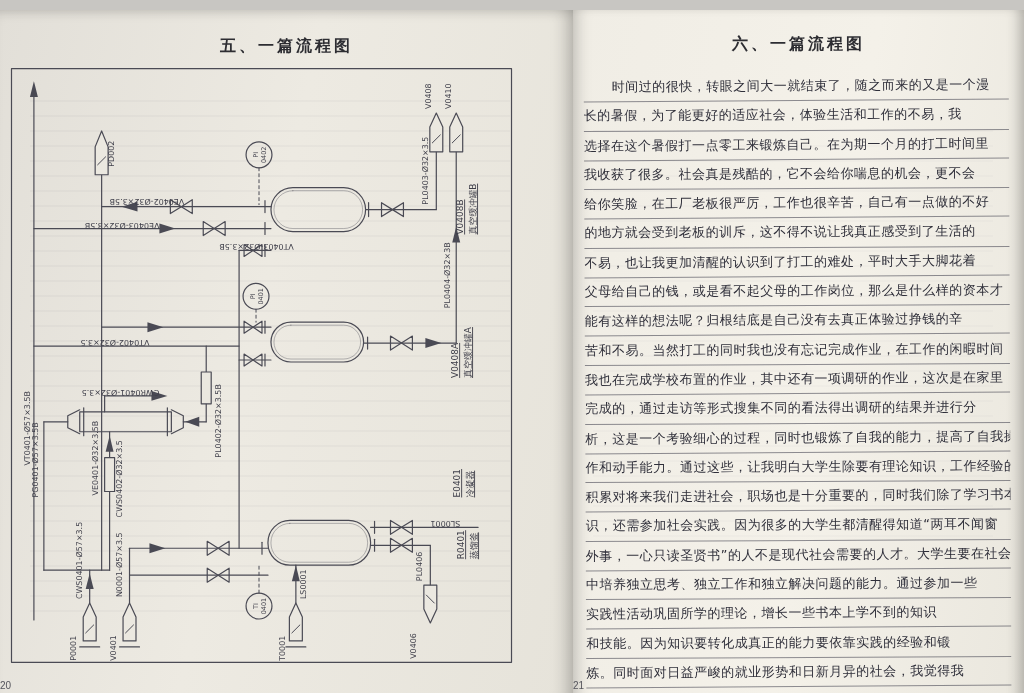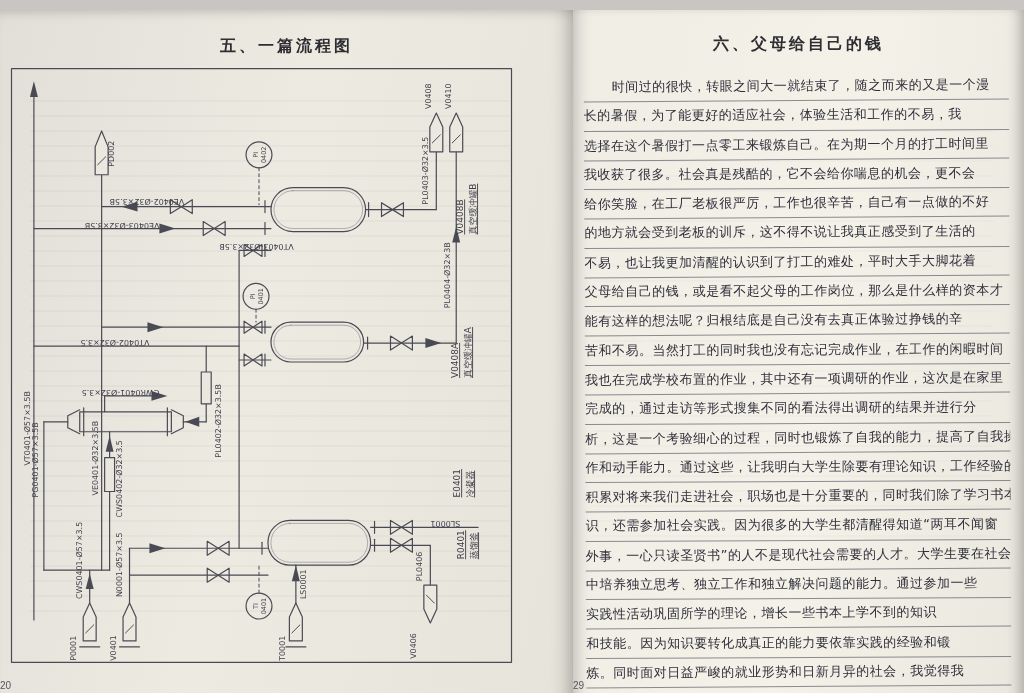--- a/index.html
+++ b/index.html
@@ -235,21 +235,21 @@
           <text class="eq" y="13">蒸馏釜</text>
         </g>
       </svg>
     </div>
 
     <div class="pnum">20</div>
   </div>
 
   <div class="page-right">
     <div class="ghost" style="left:20px;top:120px;width:400px;height:420px;opacity:.06;"></div>
-    <div class="ptitle" style="top:24px;">六、父母给自己的钱</div>
+    <div class="ptitle" style="top:24px;">六、一篇流程图</div>
 
     <div class="essay">
       <div class="hw-line indent">时间过的很快，转眼之间大一就结束了，随之而来的又是一个漫</div>
       <div class="hw-line">长的暑假，为了能更好的适应社会，体验生活和工作的不易，我</div>
       <div class="hw-line">选择在这个暑假打一点零工来锻炼自己。在为期一个月的打工时间里</div>
       <div class="hw-line">我收获了很多。社会真是残酷的，它不会给你喘息的机会，更不会</div>
       <div class="hw-line">给你笑脸，在工厂老板很严厉，工作也很辛苦，自己有一点做的不好</div>
       <div class="hw-line">的地方就会受到老板的训斥，这不得不说让我真正感受到了生活的</div>
       <div class="hw-line">不易，也让我更加清醒的认识到了打工的难处，平时大手大脚花着</div>
       <div class="hw-line">父母给自己的钱，或是看不起父母的工作岗位，那么是什么样的资本才</div>
@@ -261,15 +261,15 @@
       <div class="hw-line">作和动手能力。通过这些，让我明白大学生除要有理论知识，工作经验的</div>
       <div class="hw-line">积累对将来我们走进社会，职场也是十分重要的，同时我们除了学习书本知</div>
       <div class="hw-line">识，还需参加社会实践。因为很多的大学生都清醒得知道“两耳不闻窗</div>
       <div class="hw-line">外事，一心只读圣贤书”的人不是现代社会需要的人才。大学生要在社会实践</div>
       <div class="hw-line">中培养独立思考、独立工作和独立解决问题的能力。通过参加一些</div>
       <div class="hw-line">实践性活动巩固所学的理论，增长一些书本上学不到的知识</div>
       <div class="hw-line">和技能。因为知识要转化成真正的能力要依靠实践的经验和锻</div>
       <div class="hw-line">炼。同时面对日益严峻的就业形势和日新月异的社会，我觉得我</div>
     </div>
 
-    <div class="pnum">29</div>
+    <div class="pnum">21</div>
   </div>
 </div>
 
 </body></html>

